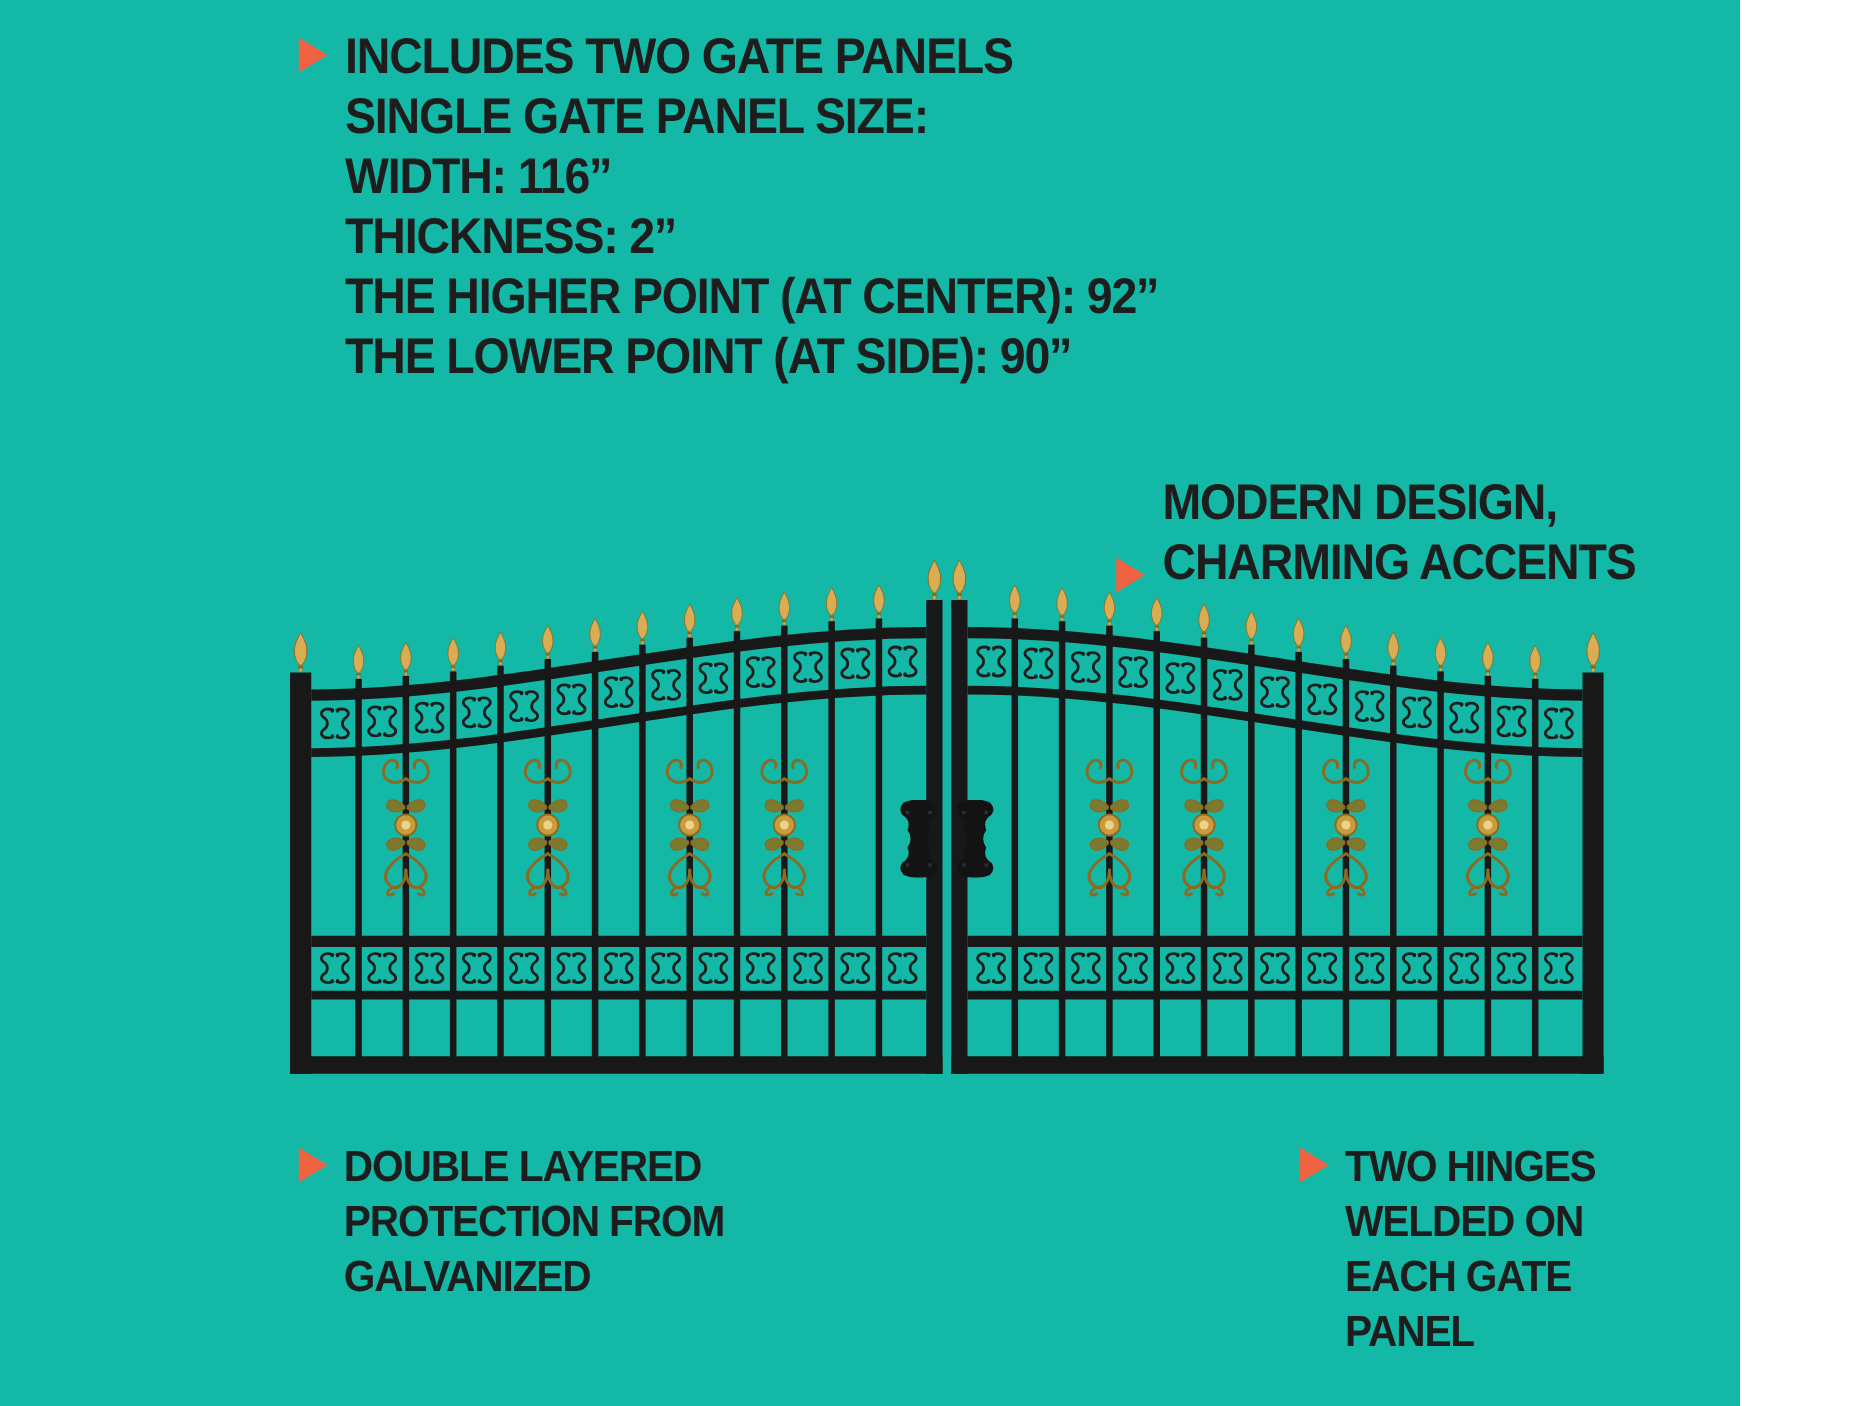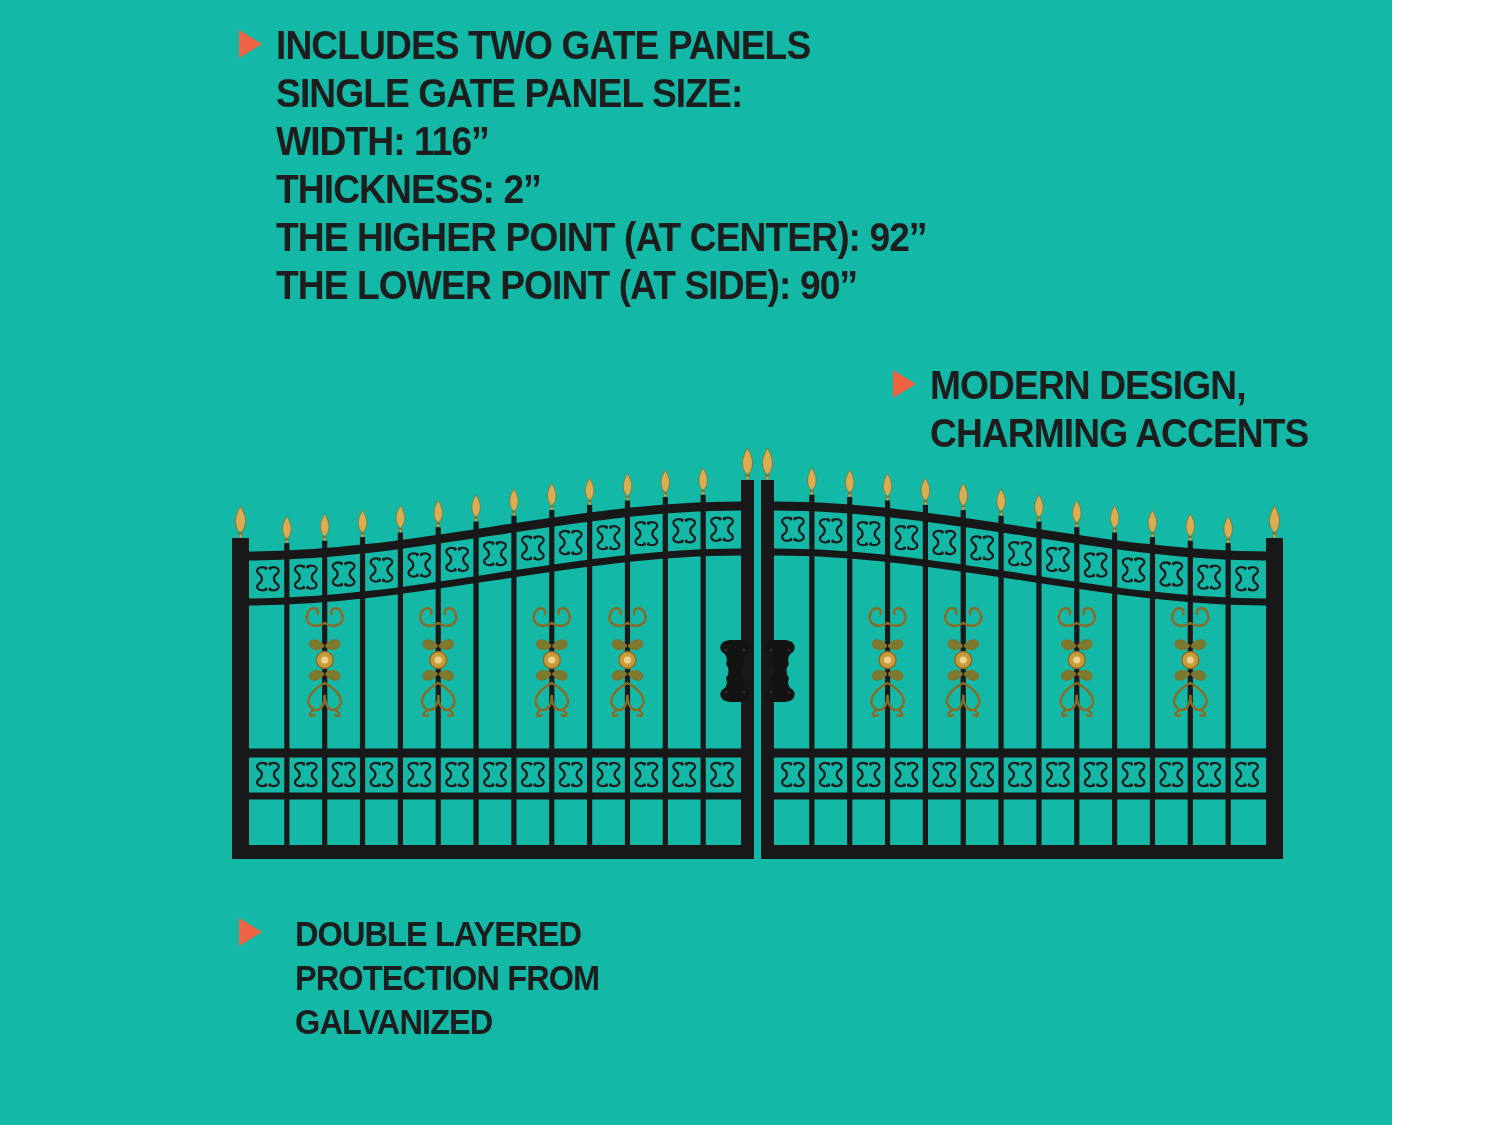--- a/index.html
+++ b/index.html
@@ -15,22 +15,22 @@
   }
   .lines{
     font-weight:700;letter-spacing:-1px;
     transform:scaleX(.93);transform-origin:left top;white-space:nowrap;
   }
   .big .lines{font-size:40px;line-height:48px;margin-left:14px;}
   .big .arrow{margin-top:9px;}
   .small .lines{font-size:35px;line-height:44px;margin-left:13px;}
   .small .arrow{margin-top:6px;}
   #spec{left:239px;top:21px;}
-  #design{left:893px;top:361px;}
-  #b0{left:239px;top:912px;gap:20px;}
+  #design{left:893px;top:378px;align-items:flex-end;}
+  #b0{left:239px;top:912px;}
   #b1{left:633px;top:912px;}
   #b2{left:1040px;top:912px;}
   #gate{position:absolute;left:232px;top:448px;width:1051px;height:412px;}
 </style>
 </head>
 <body>
 
 <div class="canvas">
 
   <div class="feature big" id="spec">
@@ -262,14 +262,23 @@
   <div class="feature small" id="b0">
     <div class="arrow"></div>
     <div class="lines">
       <div>DOUBLE LAYERED</div>
       <div>PROTECTION FROM</div>
       <div>GALVANIZED</div>
     </div>
   </div>
 
 
+  <div class="feature small" id="b2">
+    <div class="arrow"></div>
+    <div class="lines">
+      <div>TWO HINGES</div>
+      <div>WELDED ON</div>
+      <div>EACH GATE</div>
+      <div>PANEL</div>
+    </div>
+  </div>
 
 </div>
 
 </body></html>

